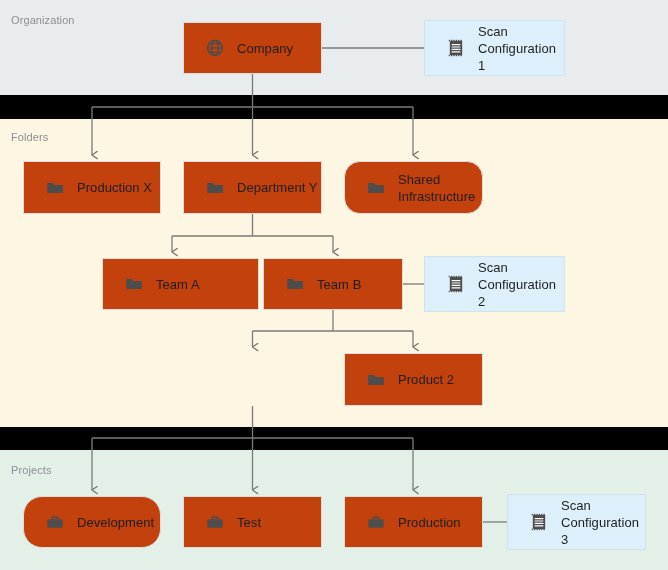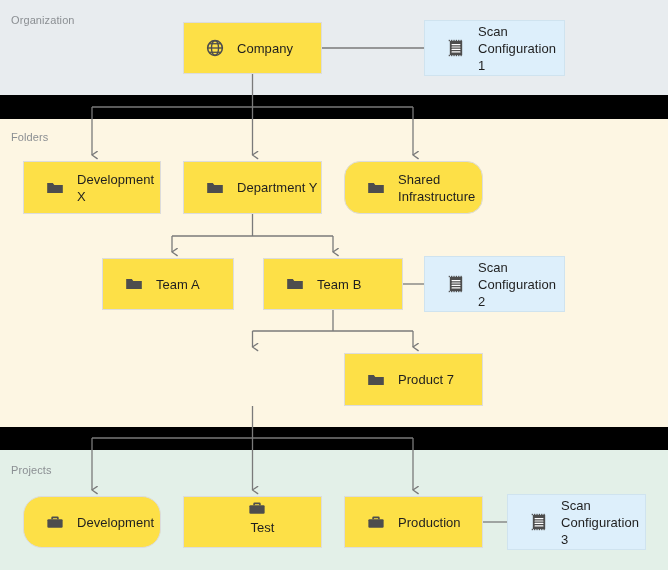--- a/index.html
+++ b/index.html
@@ -67,21 +67,21 @@
     height: 570px;
     pointer-events: none;
   }
 
   
   .node {
     position: absolute;
     box-sizing: border-box;
     display: flex;
     align-items: center;
-    background: #fde047;
+    background: #c2410c;
     border: 1px solid #dcdcdc;
     padding-left: 20px;
   }
   .node.scan {
     background: #ddeffb;
     border: 1px solid #cfe3ef;
   }
   .node-icon {
     flex: 0 0 auto;
     width: 22px;
@@ -98,27 +98,27 @@
     letter-spacing: 0.05px;
     white-space: pre-line;
   }
 
   
   .n-company    { left: 183px; top: 22px;  width: 139px; height: 52px; }
   .n-scan1      { left: 424px; top: 20px;  width: 141px; height: 56px; }
   .n-deptx      { left: 23px;  top: 161px; width: 138px; height: 53px; }
   .n-depty      { left: 183px; top: 161px; width: 139px; height: 53px; text-align: center; }
   .n-sharedinfra{ left: 344px; top: 161px; width: 139px; height: 53px; border-radius: 16px; }
-  .n-teama      { left: 102px; top: 258px; width: 132px; height: 52px; }
+  .n-teama      { left: 102px; top: 258px; width: 157px; height: 52px; }
   .n-teamb      { left: 263px; top: 258px; width: 140px; height: 52px; }
   .n-scan2      { left: 424px; top: 256px; width: 141px; height: 56px; }
   .n-product1   { left: 183px; top: 353px; width: 139px; height: 53px; }
   .n-product2   { left: 344px; top: 353px; width: 139px; height: 53px; }
   .n-development{ left: 23px;  top: 496px; width: 138px; height: 52px; border-radius: 19px; }
-  .n-test       { left: 183px; top: 496px; width: 139px; height: 52px; flex-direction: column; }
+  .n-test       { left: 183px; top: 496px; width: 139px; height: 52px; }
   .n-production { left: 344px; top: 496px; width: 139px; height: 52px; }
   .n-scan3      { left: 507px; top: 494px; width: 139px; height: 56px; }
 </style>
 </head>
 <body>
 
 <div id="diagram">
 
   <div class="band band-organization">
     <div class="band-label">Organization</div>
@@ -210,21 +210,21 @@
     <span class="node-label">Scan
 Configuration 1</span>
   </div>
 
   <div class="node n-deptx">
     <span class="node-icon">
       <svg viewBox="0 0 22 22" width="20" height="20" aria-hidden="true">
         <path d="M2.4,5.6 L8.6,5.6 L10.2,7.6 L19.6,7.6 L19.6,16.6 L2.4,16.6 Z" fill="#4d4d4d"></path>
       </svg>
     </span>
-    <span class="node-label">Development X</span>
+    <span class="node-label">Production X</span>
   </div>
 
   <div class="node n-depty">
     <span class="node-icon">
       <svg viewBox="0 0 22 22" width="20" height="20" aria-hidden="true">
         <path d="M2.4,5.6 L8.6,5.6 L10.2,7.6 L19.6,7.6 L19.6,16.6 L2.4,16.6 Z" fill="#4d4d4d"></path>
       </svg>
     </span>
     <span class="node-label">Department Y</span>
   </div>
@@ -287,21 +287,21 @@
 Configuration 2</span>
   </div>
 
 
   <div class="node n-product2">
     <span class="node-icon">
       <svg viewBox="0 0 22 22" width="20" height="20" aria-hidden="true">
         <path d="M2.4,5.6 L8.6,5.6 L10.2,7.6 L19.6,7.6 L19.6,16.6 L2.4,16.6 Z" fill="#4d4d4d"></path>
       </svg>
     </span>
-    <span class="node-label">Product 7</span>
+    <span class="node-label">Product 2</span>
   </div>
 
   <div class="node n-development">
     <span class="node-icon">
       <svg viewBox="0 0 22 22" width="20" height="20" aria-hidden="true">
         <path d="M8.4,5.0 L13.6,5.0 A1.5,1.5 0 0 1 15.1,6.5 L15.1,8.0 L13.3,8.0 L13.3,6.8 L8.7,6.8 L8.7,8.0 L6.9,8.0 L6.9,6.5 A1.5,1.5 0 0 1 8.4,5.0 Z" fill="#4d4d4d"></path>
         <rect x="2.6" y="7.9" width="16.8" height="9.3" rx="1.3" fill="#4d4d4d"></rect>
       </svg>
     </span>
     <span class="node-label">Development</span>

